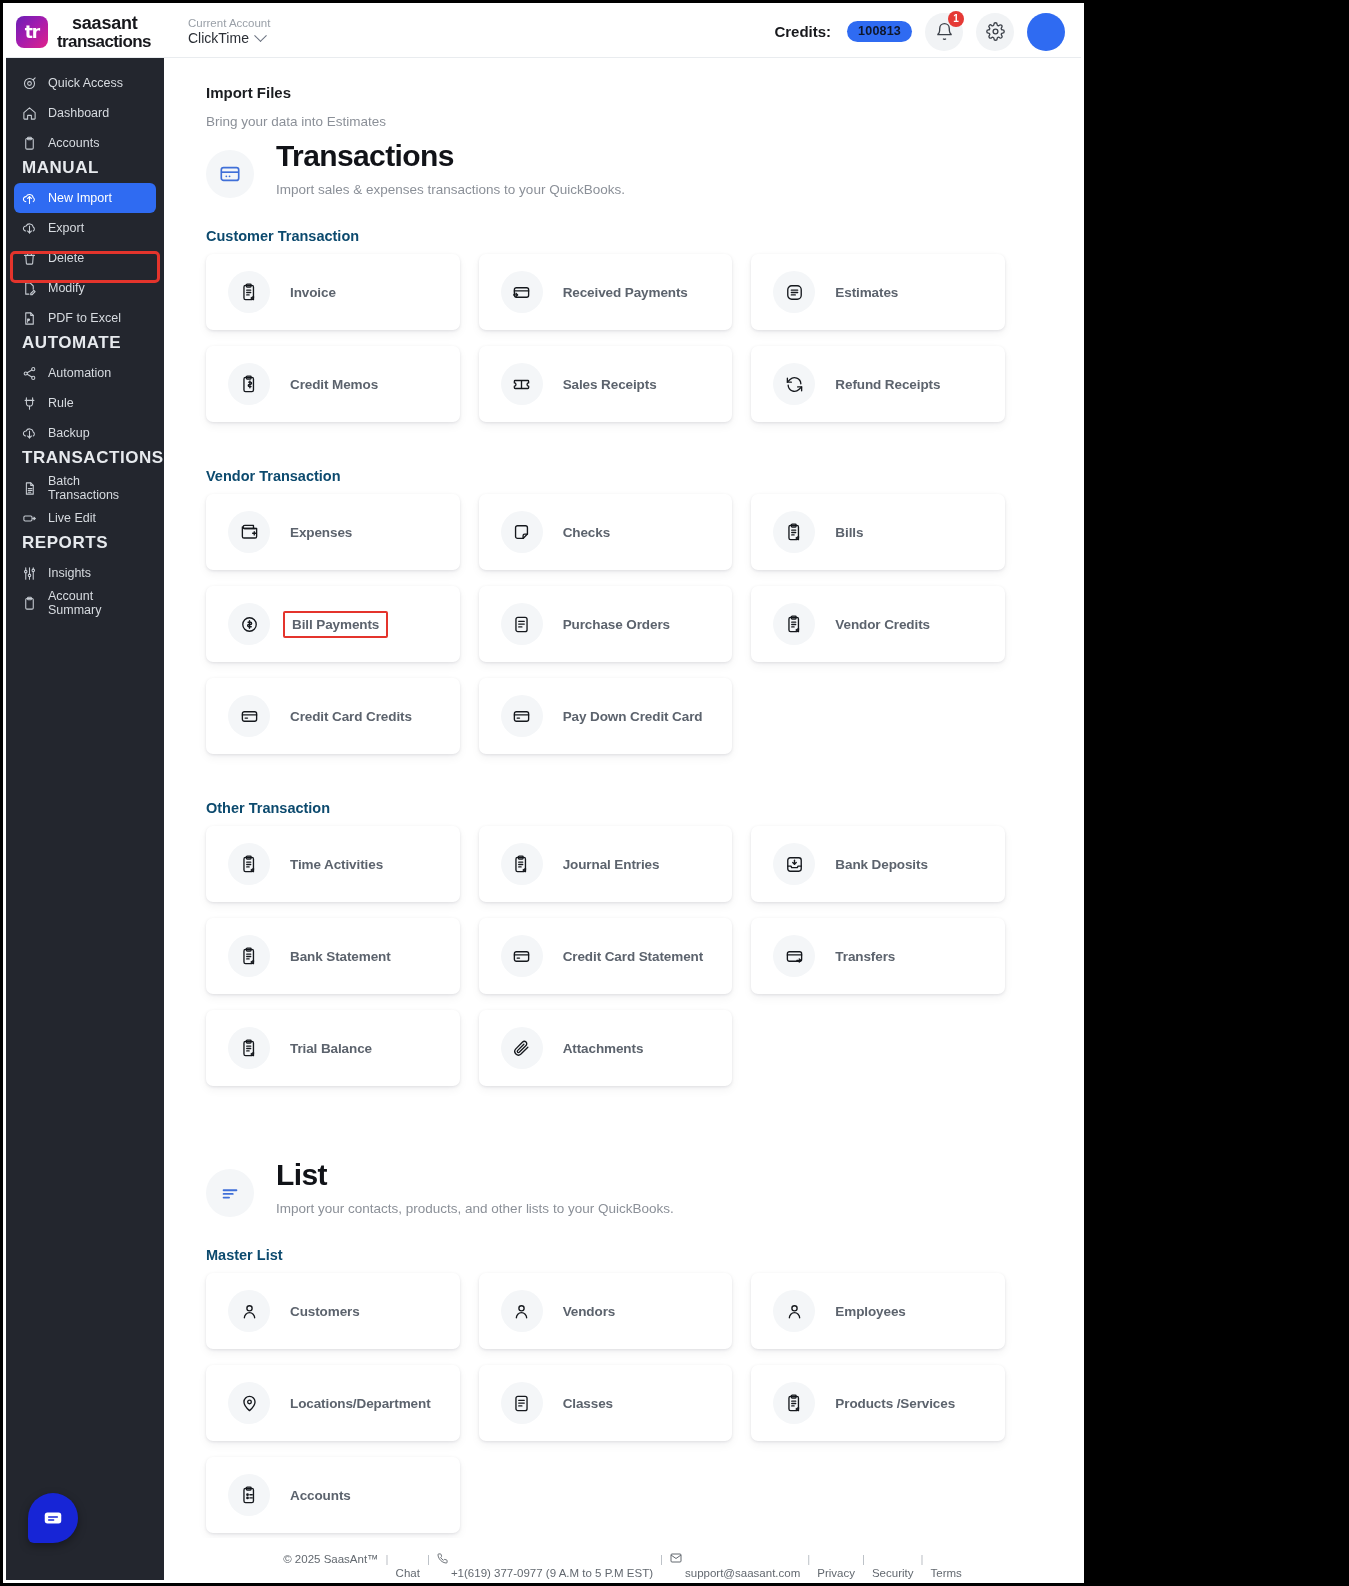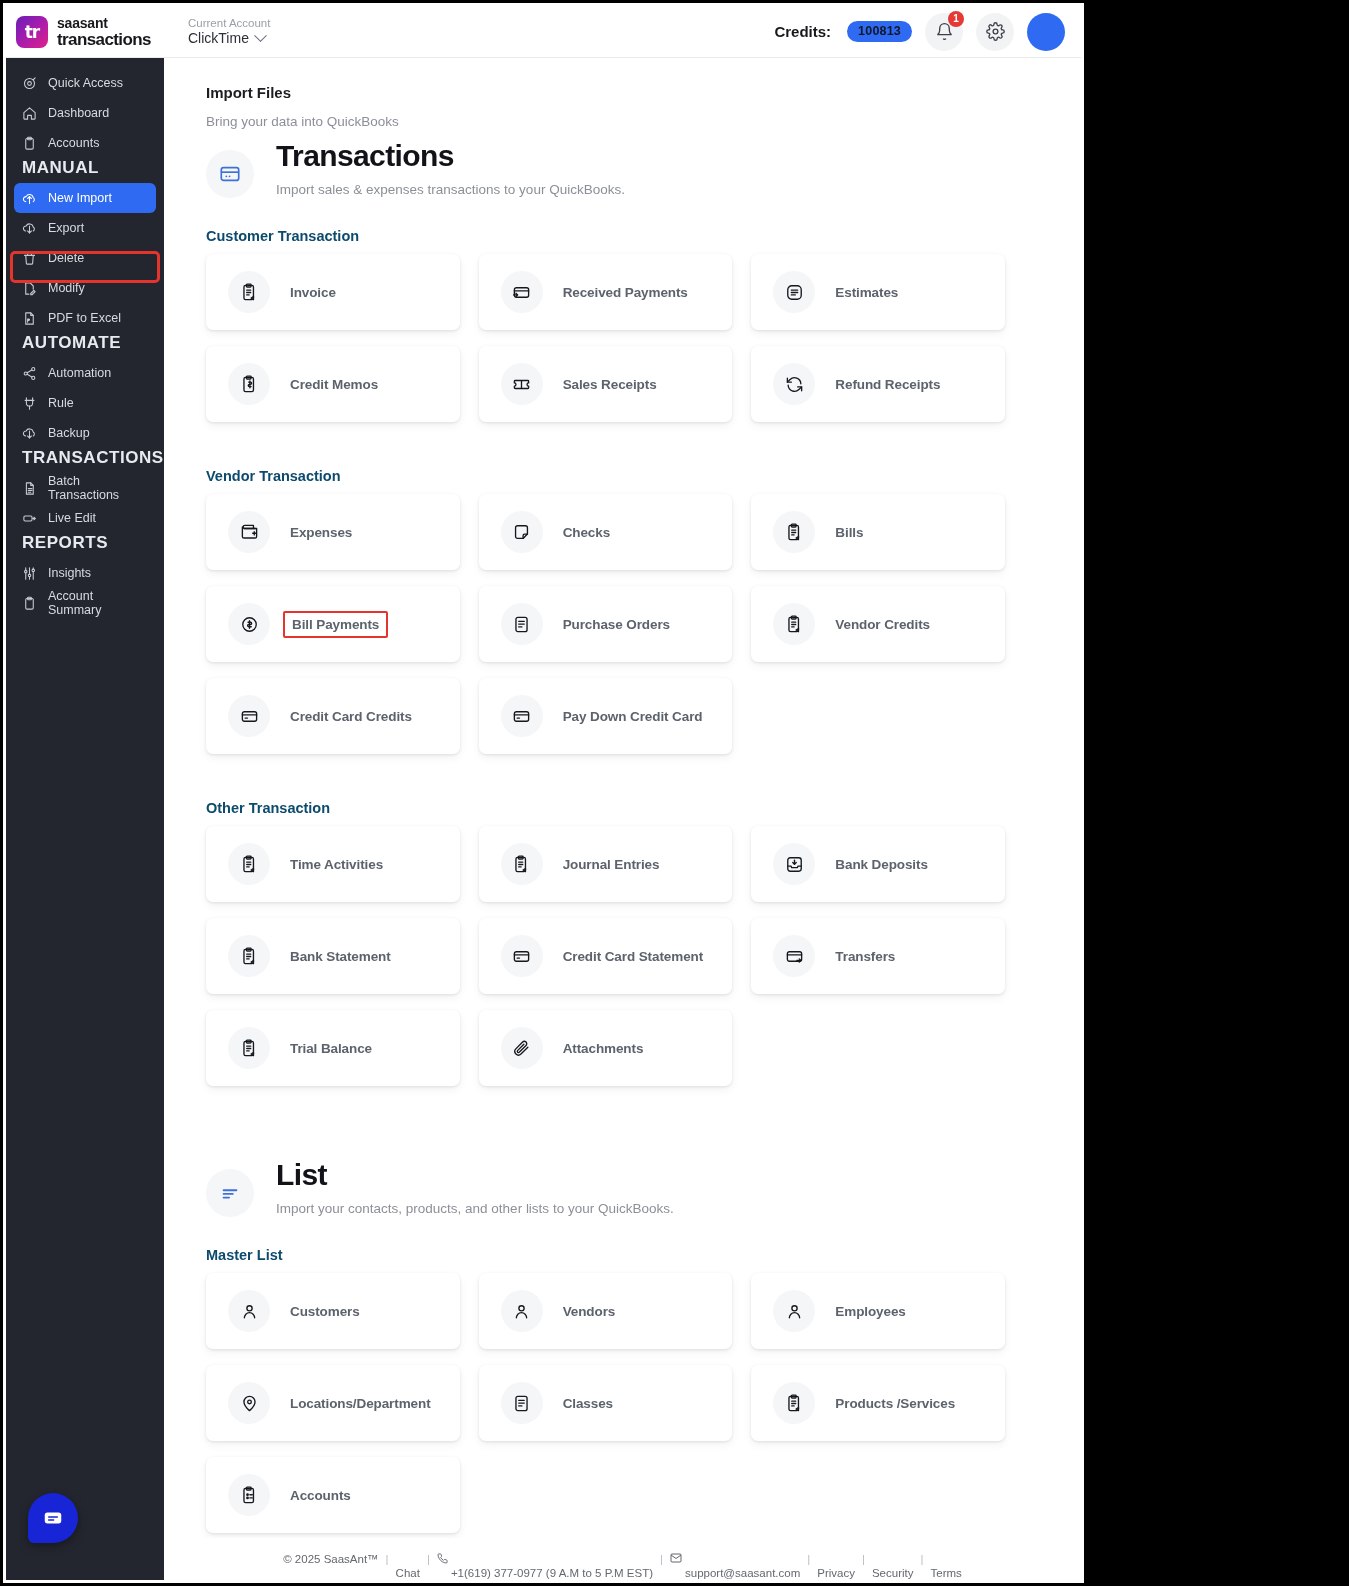--- a/index.html
+++ b/index.html
@@ -28,21 +28,21 @@
   }
   .brand { display: flex; align-items: center; gap: 9px; padding-left: 10px; width: 168px; }
   .brand-logo {
     width: 32px; height: 32px; border-radius: 8px;
     background: linear-gradient(135deg,#6a1fb5 0%, #a21caf 45%, #e0218a 100%);
     display: flex; align-items: center; justify-content: center;
     color: #fff; font-weight: 700; font-size: 17px; letter-spacing: -1px;
     font-family: "DejaVu Sans", sans-serif;
   }
   .brand-text { line-height: 1; }
-  .brand-top { font-size: 14px; font-weight: 700; color: #17181c; letter-spacing: -0.2px; }
+  .brand-top { font-size: 18px; font-weight: 700; color: #17181c; letter-spacing: -0.2px; margin-left: 15px; }
   .brand-bot { font-size: 17px; font-weight: 700; color: #17181c; letter-spacing: -0.6px; margin-top:1px;}
 
   .acct { margin-left: 14px; line-height: 1.15; cursor: pointer; }
   .acct-label { font-size: 11.5px; color: #9aa0a8; }
   .acct-val { font-size: 14px; color: #2b2f36; font-weight: 500; display:flex; align-items:center; gap:7px;}
   .caret { display:inline-block; width: 9px; height: 9px; border-right: 1.6px solid #6b7280; border-bottom: 1.6px solid #6b7280; transform: rotate(45deg) translate(-2px,-2px); }
 
   .top-right { margin-left: auto; display: flex; align-items: center; gap: 13px; padding-right: 16px; }
   .credits-wrap { display: flex; align-items: center; gap: 16px; }
   .credits-label { font-size: 15px; font-weight: 700; color: #17181c; }
@@ -358,21 +358,21 @@
           <rect x="3" y="6" width="18" height="12" rx="3"></rect>
           <rect x="6.5" y="10" width="11" height="1.6" rx="0.8" fill="#1725d6"></rect>
           <rect x="6.5" y="13.4" width="7" height="1.6" rx="0.8" fill="#1725d6"></rect>
         </svg>
     </div>
   </div>
 
   <div class="main">
     <div class="content">
       <div class="sec-title">Import Files</div>
-      <div class="sec-sub">Bring your data into QuickBooks</div>
+      <div class="sec-sub">Bring your data into Estimates</div>
 
       <div class="hero">
         <div class="hero-ico">
           <svg viewBox="0 0 24 24" fill="none" stroke="#3f6fd8" stroke-width="1.8">
               <rect x="2.5" y="5" width="19" height="14" rx="2.5"></rect>
               <path d="M2.5 10h19"></path>
               <circle cx="8" cy="14.5" r="1" fill="#3f6fd8" stroke="none"></circle>
               <circle cx="11.5" cy="14.5" r="1" fill="#3f6fd8" stroke="none"></circle>
             </svg>
         </div>

